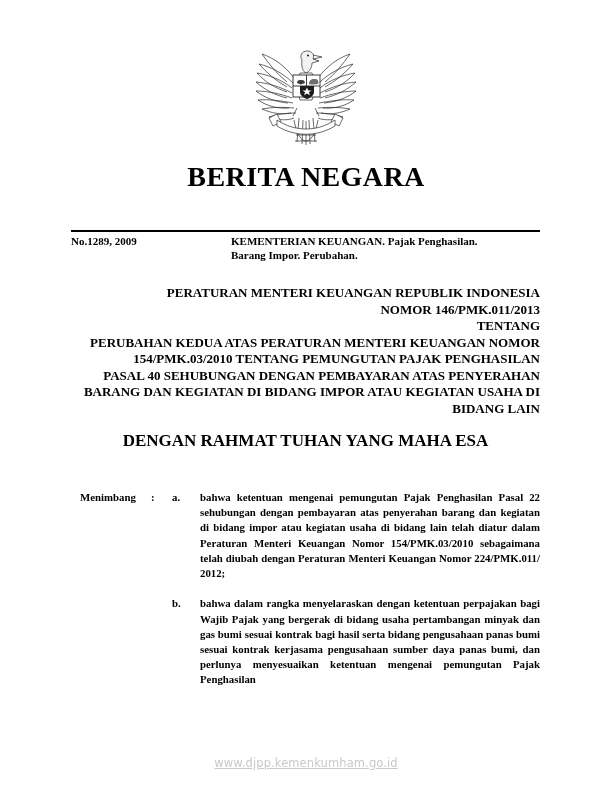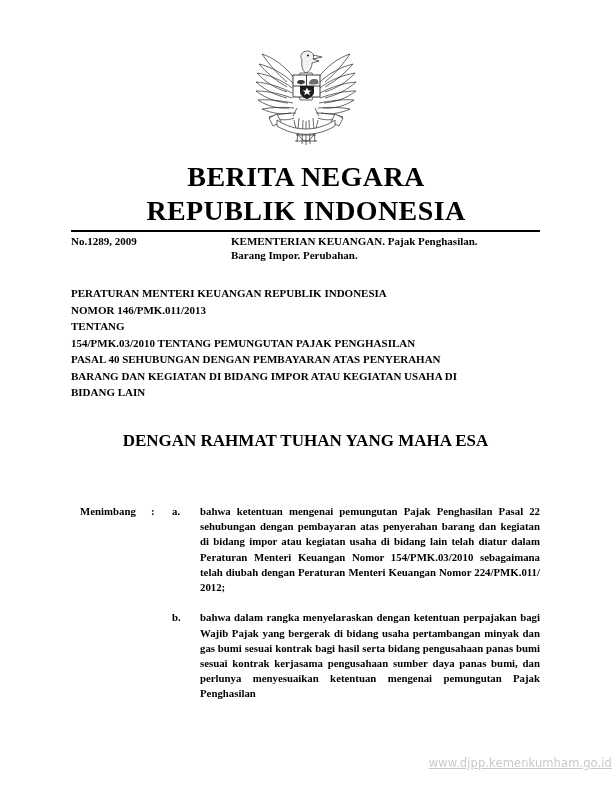--- a/index.html
+++ b/index.html
@@ -84,23 +84,23 @@
     top: 0;
     width: 309px;
   }
 
   
   .titleblock {
     position: absolute;
     left: 71px;
     top: 285px;
     width: 469px;
-    text-align: left;
-    font-weight: bold;
-    font-size: 11px;
+    text-align: right;
+    font-weight: bold;
+    font-size: 13px;
     line-height: 16.5px;
   }
   .titleblock .tline { display: block; }
 
   .invocation {
     position: absolute;
     left: 71px;
     top: 430px;
     width: 469px;
     text-align: center;
@@ -110,21 +110,20 @@
   }
 
   
   .considerations {
     position: absolute;
     left: 71px;
     top: 490px;
     width: 480px;
     font-size: 10.8px;
     line-height: 15.2px;
-    margin-top: 14px;
   }
   .cons-row {
     position: relative;
     min-height: 15.2px;
   }
   .cons-label {
     position: absolute;
     left: 9px;
     top: 0;
     width: 84px;
@@ -153,21 +152,21 @@
     font-family: Liberation Serif, serif;
   }
   .cons-item-b { margin-top: 15.2px; }
 
   
   .footer {
     position: absolute;
     left: 0;
     top: 753px;
     width: 612px;
-    text-align: right;
+    text-align: center;
     padding-right: 0;
     box-sizing: border-box;
   }
   .footer-url {
     font-family: "DejaVu Sans", "Liberation Sans", sans-serif;
     font-size: 11.5px;
     color: #c9c9c9;
     text-decoration: underline;
     letter-spacing: 0.1px;
   }
@@ -232,37 +231,37 @@
 
           <path d="M53 44 L67 44 L67 50 C67 54 62 56.5 60 57 C58 56.5 53 54 53 50 Z" fill="#1d1d1d" stroke="none"></path>
           <polygon points="60,45.4 61.3,48.4 64.5,48.4 61.9,50.3 62.9,53.3 60,51.5 57.1,53.3 58.1,50.3 55.5,48.4 58.7,48.4" fill="#ffffff" stroke="none"></polygon>
         </g>
       </svg>
     </span>
   </div>
 
   <div class="masthead">
     <div class="line1">BERITA NEGARA</div>
-    <div class="line2">REPUBLIK INDONESIA</div>
   </div>
 
   <div class="rule"></div>
 
   <div class="meta">
     <div class="meta-no">No.1289, 2009</div>
     <div class="meta-subject">
       <div>KEMENTERIAN KEUANGAN. Pajak Penghasilan.</div>
       <div>Barang Impor. Perubahan.</div>
     </div>
   </div>
 
   <div class="titleblock">
     <span class="tline">PERATURAN MENTERI KEUANGAN REPUBLIK INDONESIA</span>
     <span class="tline">NOMOR 146/PMK.011/2013</span>
     <span class="tline">TENTANG</span>
+    <span class="tline">PERUBAHAN KEDUA ATAS PERATURAN MENTERI KEUANGAN NOMOR</span>
     <span class="tline">154/PMK.03/2010 TENTANG PEMUNGUTAN PAJAK PENGHASILAN</span>
     <span class="tline">PASAL 40 SEHUBUNGAN DENGAN PEMBAYARAN ATAS PENYERAHAN</span>
     <span class="tline">BARANG DAN KEGIATAN DI BIDANG IMPOR ATAU KEGIATAN USAHA DI</span>
     <span class="tline">BIDANG LAIN</span>
   </div>
 
   <div class="invocation">
     <div>DENGAN RAHMAT TUHAN YANG MAHA ESA</div>
   </div>
 

